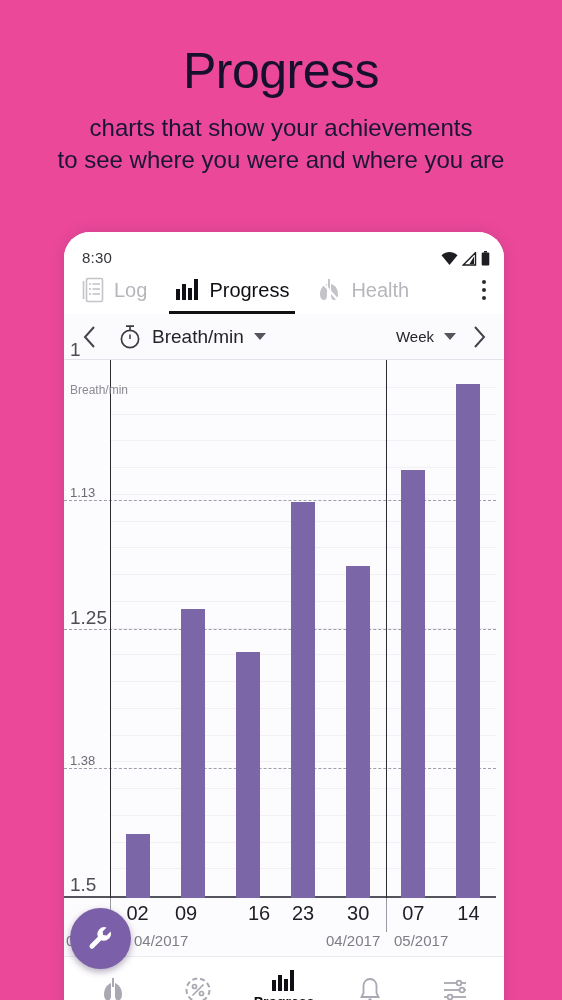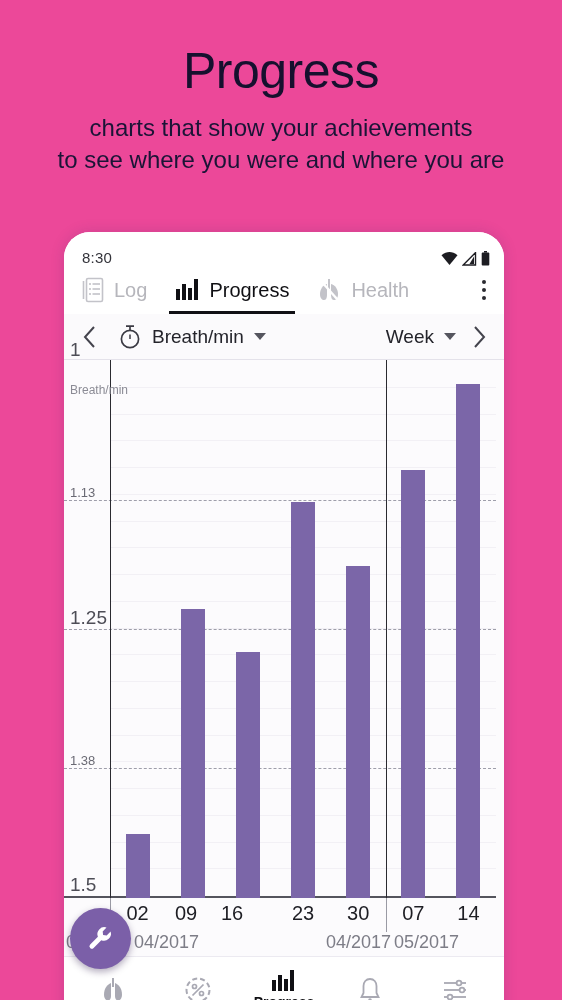--- a/index.html
+++ b/index.html
@@ -58,42 +58,42 @@
   
   .filterbar {
     display: flex; align-items: center; height: 46px;
     background: #fbfafc; border-bottom: 1px solid #e4e2ea;
     padding: 0 8px;
   }
   .chev { width: 34px; height: 40px; display: flex; align-items: center; justify-content: center; }
   .metric-sel { display: flex; align-items: center; gap: 10px; margin-left: 12px; }
   .metric-text { font-size: 19px; color: #24242b; }
   .period-sel { display: flex; align-items: center; gap: 10px; margin-left: auto; margin-right: 6px; }
-  .period-text { font-size: 19px; color: #24242b; }
+  .period-text { font-size: 15px; color: #24242b; }
   .caret { width: 0; height: 0; border-left: 6px solid transparent; border-right: 6px solid transparent;
            border-top: 7px solid #55555e; }
 
   
   .chart-area { position: relative; height: 538px; background: #fcfbfd; }
   .plot { position: absolute; left: 46px; top: 0; right: 8px; bottom: 0; }
   .gridline { position: absolute; left: -46px; right: 0; height: 0;
     border-top: 1px dashed #9e9eaa; }
   .faint-line { position: absolute; left: 0; right: 0; height: 0; border-top: 1px solid #f2f0f5; }
   .ytick { position: absolute; left: 6px; color: #4d4d56; }
   .ytick.major { font-size: 19px; }
   .ytick.minor { font-size: 13px; color: #6a6a74; }
   .yunit { position: absolute; left: 6px; font-size: 12px; color: #8b8b95; }
   .vsep { position: absolute; top: 0; bottom: 0; width: 0; border-left: 1.5px solid #2a2a30; }
   .axis-bottom { position: absolute; left: -46px; right: 0; bottom: 0; height: 0; border-top: 2px solid #54545d; }
   .bar { position: absolute; bottom: 0; background: #7b66a8; }
 
   
   .xaxis { position: relative; height: 62px; background: #fcfbfd; }
   .xlabel { position: absolute; top: 4px; font-size: 20px; color: #1e1e24; text-align: center; }
-  .xmonth { position: absolute; top: 34px; font-size: 18px; color: #7d7d87; }
+  .xmonth { position: absolute; top: 34px; font-size: 15px; color: #7d7d87; }
   .xsep { position: absolute; top: 0; height: 34px; width: 0; border-left: 1px solid #9a9aa4; }
 
   
   .fab {
     position: absolute; left: 70px; top: 908px; width: 61px; height: 61px;
     border-radius: 50%; background: #7b5fa8;
     display: flex; align-items: center; justify-content: center;
     box-shadow: 0 3px 7px rgba(40,20,70,0.35); z-index: 5;
   }
 
@@ -257,21 +257,21 @@
         <div class="ytick minor" style="top: 125.1px;">1.13</div>
         <div class="ytick major" style="top: 246.5px;">1.25</div>
         <div class="ytick minor" style="top: 392.6px;">1.38</div>
         <div class="ytick major" style="top: 514px;">1.5</div>
         <div class="yunit" style="top: 23px;">Breath/min</div>
       </div>
 
     <div class="xaxis" id="xaxis">
         <div class="xlabel" style="left: 48.5714px; width: 50px;">02</div>
         <div class="xlabel" style="left: 97px; width: 50px;">09</div>
-        <div class="xlabel" style="left: 143px; width: 50px;">16</div>
+        <div class="xlabel" style="left: 170px; width: 50px;">16</div>
         <div class="xlabel" style="left: 214px; width: 50px;">23</div>
         <div class="xlabel" style="left: 269.143px; width: 50px;">30</div>
         <div class="xlabel" style="left: 324.286px; width: 50px;">07</div>
         <div class="xlabel" style="left: 379.429px; width: 50px;">14</div>
         <div class="xsep" style="left: 46px;"></div>
         <div class="xsep" style="left: 321.714px;"></div>
         <div class="xmonth" style="left: 2px;">03</div>
         <div class="xmonth" style="left: 70px;">04/2017</div>
         <div class="xmonth" style="left: 262px;">04/2017</div>
         <div class="xmonth" style="left: 330px;">05/2017</div>

